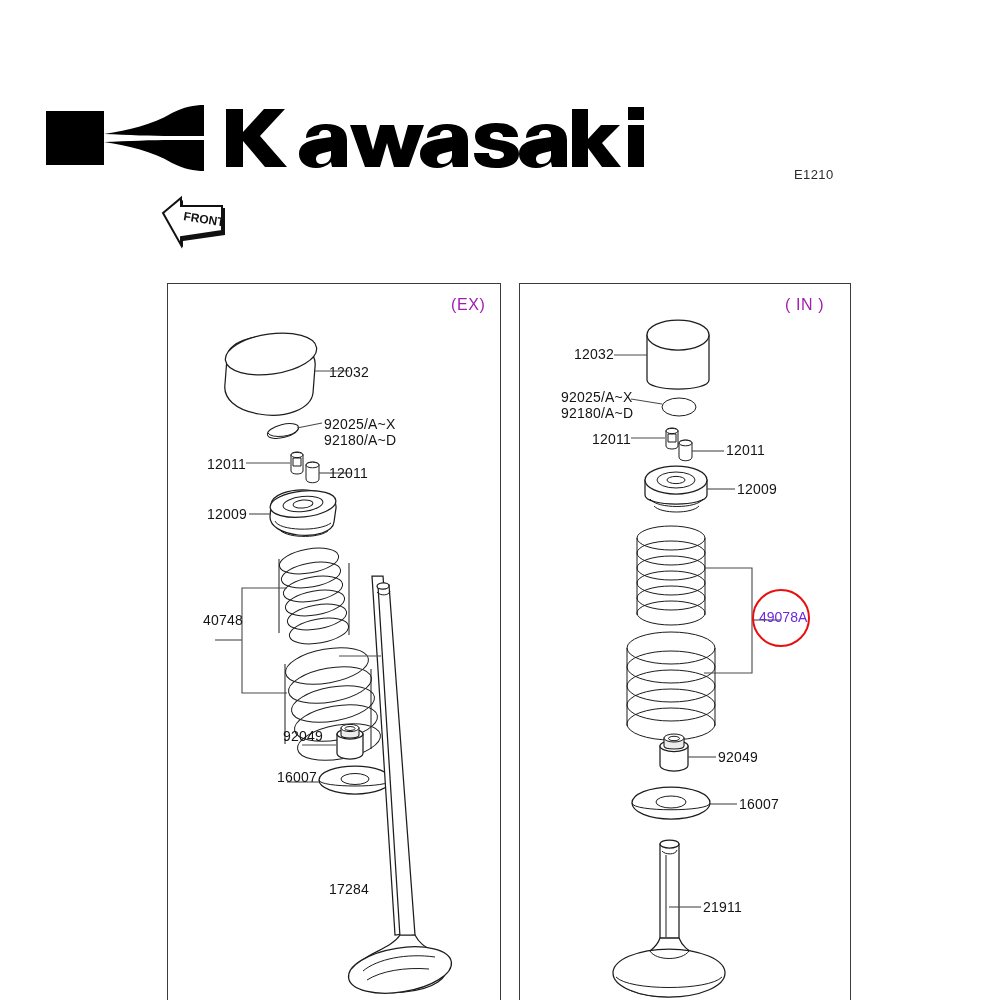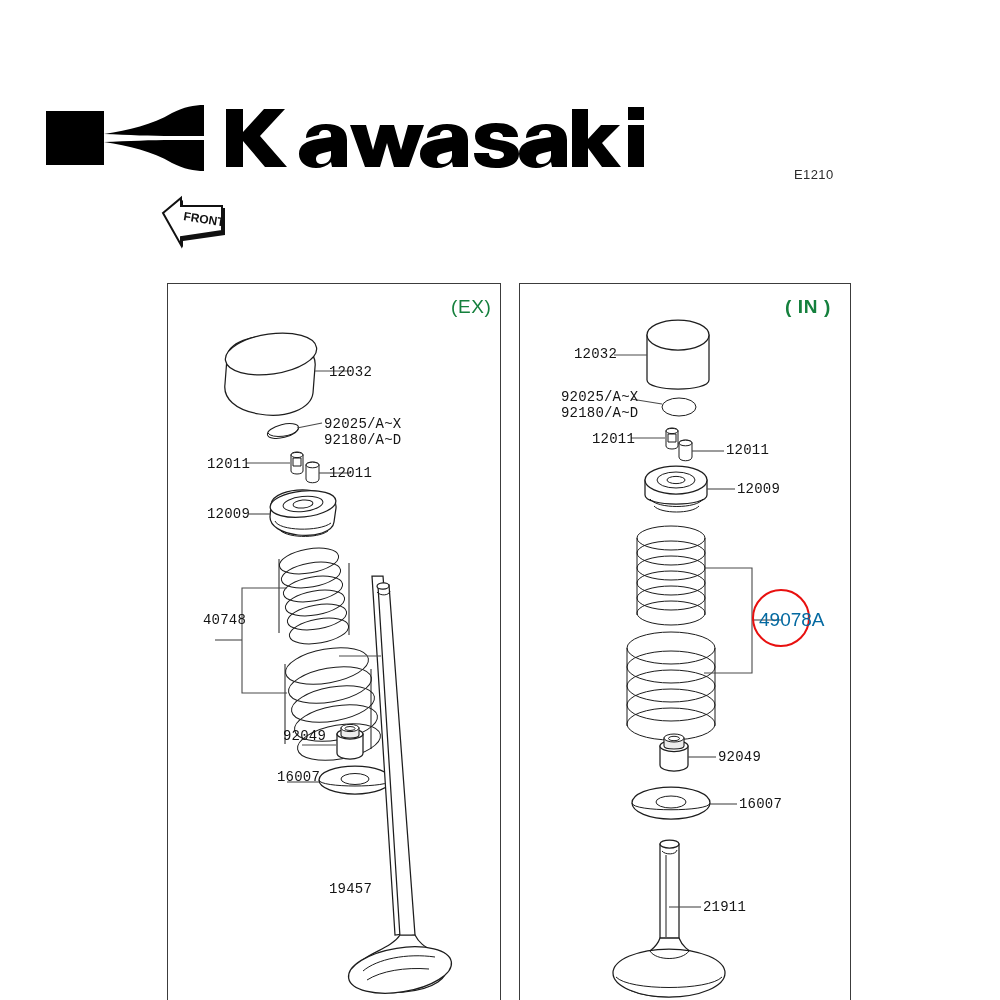--- a/index.html
+++ b/index.html
@@ -46,54 +46,53 @@
   }
 
   
   .panel-frame {
     border: 1.6px solid #3c3c3c;
     background: #ffffff;
   }
   #panel-ex { left: 163px; top: 235px; width: 332px; height: 730px; }
   #panel-in { left: 515px; top: 235px; width: 330px; height: 730px; }
   .panel-tag {
-    font-size: 19px;
-    color: #15803d;
+    font-size: 16px;
+    color: #a21caf;
     letter-spacing: 0.6px;
     white-space: nowrap;
   }
   #tag-ex { left: 447px; top: 248px; }
-  #tag-in { left: 781px; top: 248px; font-weight: bold; }
+  #tag-in { left: 781px; top: 248px; }
 
   
   .label {
     font-size: 14px;
     color: #141414;
     white-space: nowrap;
     letter-spacing: 0.2px;
     line-height: 1.24;
-    font-family: Liberation Mono, monospace;
   }
   .label.two-line { line-height: 1.28; }
 
   
   #highlight-circle {
     left: 748px;
     top: 541px;
     width: 58px;
     height: 58px;
     border: 2.4px solid #e8100f;
     border-radius: 50%;
     box-sizing: border-box;
   }
   #highlight-label {
     left: 755px;
     top: 561px;
-    font-size: 19px;
-    color: #0369a1;
+    font-size: 14px;
+    color: #6d28d9;
     white-space: nowrap;
   }
 
   svg { display: block; overflow: visible; }
   .ln-t { fill: none; stroke: #1d1d1d; stroke-width: 1; }
   .fillw { fill: #ffffff; stroke: #1d1d1d; stroke-width: 1.25; }
   .fillw-t { fill: #ffffff; stroke: #1d1d1d; stroke-width: 1; }
   .shade { fill: #ececec; stroke: #1d1d1d; stroke-width: 1.1; }
   .brk { fill: none; stroke: #4a4a4a; stroke-width: 1.1; }
 </style>
@@ -258,21 +257,21 @@
 
   <div class="abs label" style="left:325px; top:316px;">12032</div>
   <div class="abs label two-line" style="left:320px; top:368px;">92025/A~X</div>
   <div class="abs label two-line" style="left:320px; top:384px;">92180/A~D</div>
   <div class="abs label" style="left:203px; top:408px;">12011</div>
   <div class="abs label" style="left:325px; top:417px;">12011</div>
   <div class="abs label" style="left:203px; top:458px;">12009</div>
   <div class="abs label" style="left:199px; top:564px;">40748</div>
   <div class="abs label" style="left:279px; top:680px;">92049</div>
   <div class="abs label" style="left:273px; top:721px;">16007</div>
-  <div class="abs label" style="left:325px; top:833px;">19457</div>
+  <div class="abs label" style="left:325px; top:833px;">17284</div>
 
   <div class="abs" style="left:515px; top:235px; width:330px; height:730px;">
     <svg viewBox="0 0 330 730" width="330" height="730">
 
       <g>
         <path class="fillw" d="M128 52 L128 97 C128 109 190 109 190 97 L190 52 Z"></path>
         <ellipse class="fillw" cx="159" cy="52" rx="31" ry="15"></ellipse>
       </g>
       <line class="brk" x1="128" y1="72" x2="95" y2="72"></line>
 

